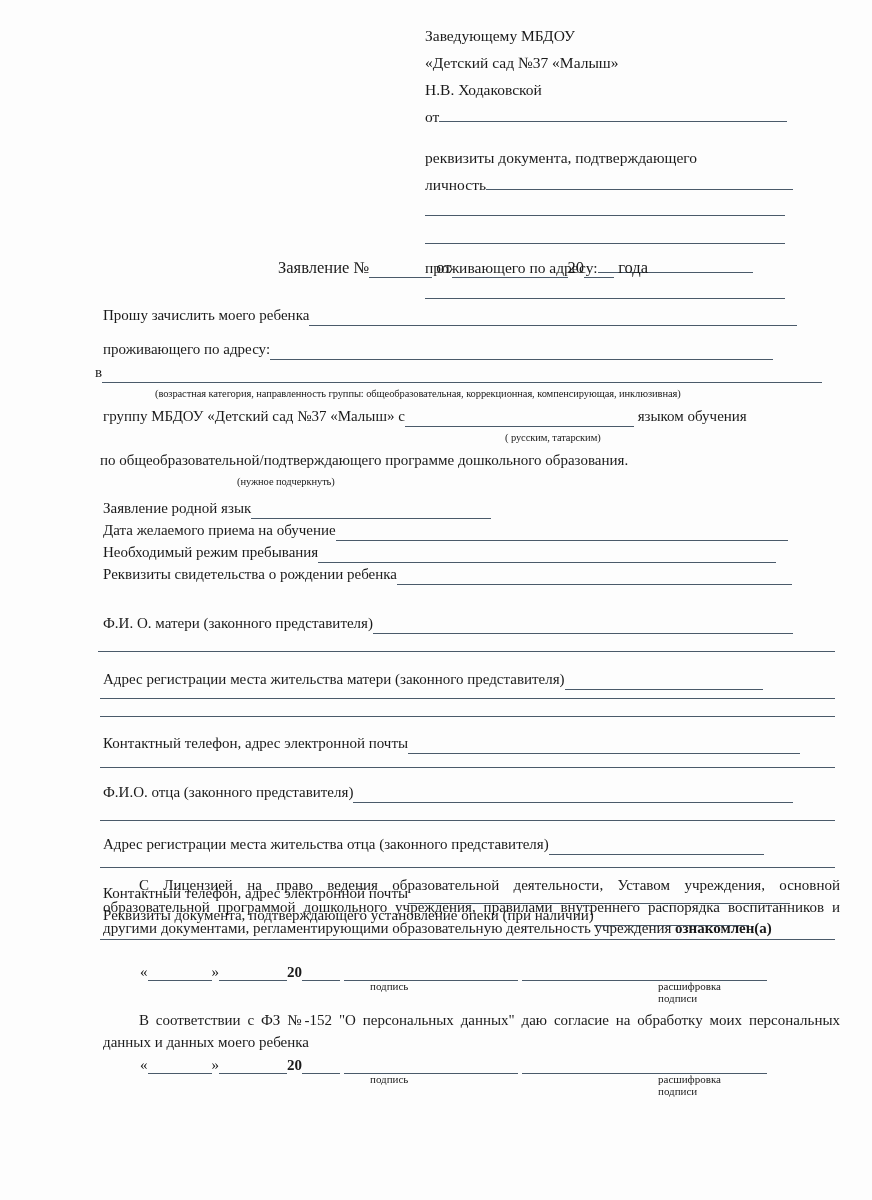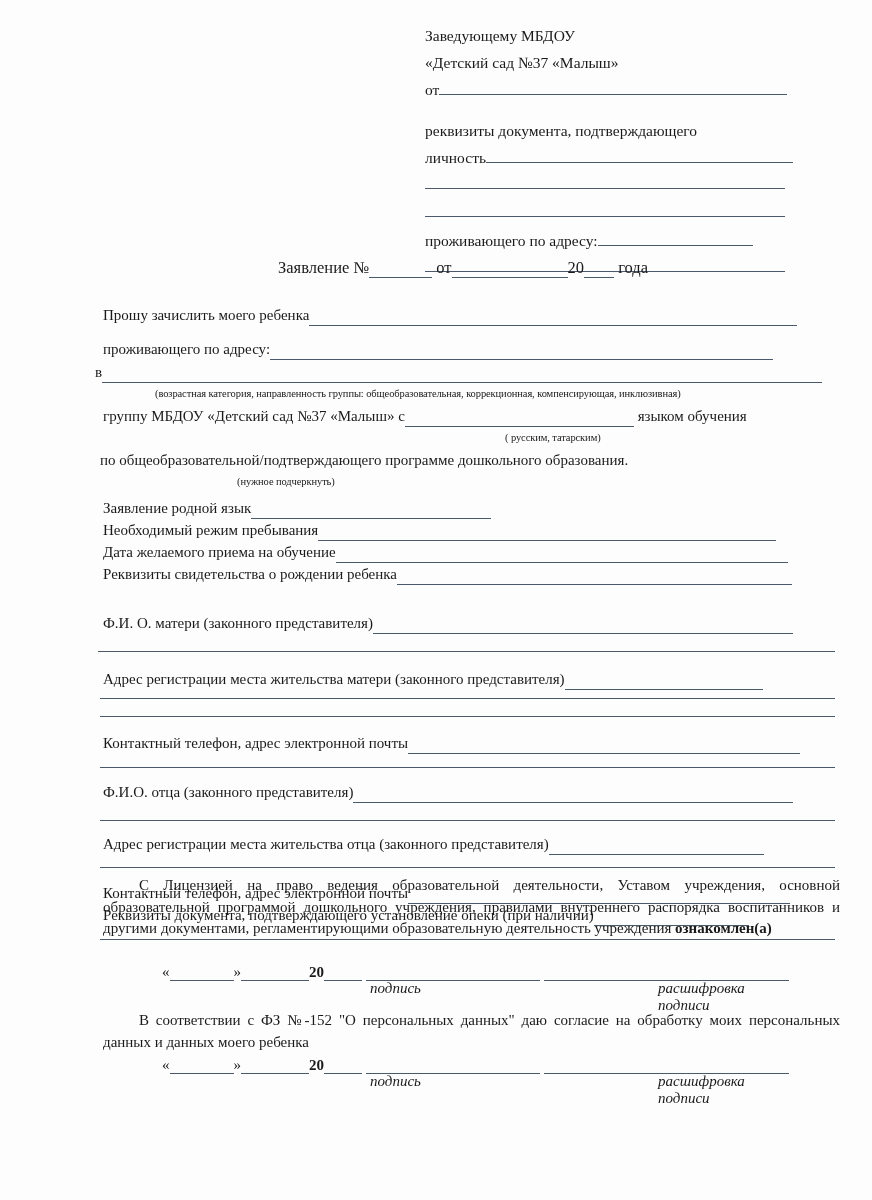--- a/index.html
+++ b/index.html
@@ -91,38 +91,37 @@
     font-size: 15px;
     line-height: 21.5px;
     text-align: justify;
   }
   .para-1 { left: 103px; top: 875px; }
   .para-2 { left: 103px; top: 1010px; }
   .sig-row {
     position: absolute;
     font-size: 15px;
     white-space: nowrap;
-    margin-left: 22px;
   }
   .sig-label {
     position: absolute;
-    font-size: 15px;
-    font-style: italic;
+    font-size: 11px;
   }
   b { font-weight: bold; }
 </style>
 </head>
 <body>
 
 <div class="page">
   <div class="doc">
 
     <div class="addressee">
       <div class="l">Заведующему МБДОУ</div>
       <div class="l">«Детский сад №37 «Малыш»</div>
+      <div class="l">Н.В. Ходаковской</div>
       <div class="l">
         <span>от</span><span class="fill" style="width:348px"></span>
       </div>
       <div style="height:14px"></div>
       <div class="l">реквизиты документа, подтверждающего</div>
       <div class="l">
         <span>личность</span><span class="fill" style="width:307px"></span>
       </div>
       <div class="full-line"></div>
       <div class="full-line" style="margin-top:10px"></div>
@@ -158,24 +157,24 @@
       </div>
       <div class="small" style="margin-left:402px">( русским, татарским)</div>
 
       <div class="row" style="margin-top:2px;margin-left:-3px">по общеобразовательной/подтверждающего программе дошкольного образования.</div>
       <div class="small" style="margin-left:134px">(нужное подчеркнуть)</div>
 
       <div class="row" style="margin-top:6px">
         <span>Заявление родной язык</span><span class="ln" style="width:240px"></span>
       </div>
       <div class="row" style="margin-top:1px">
+        <span>Дата желаемого приема на обучение</span><span class="ln" style="width:452px"></span>
+      </div>
+      <div class="row" style="margin-top:1px">
         <span>Необходимый режим пребывания</span><span class="ln" style="width:458px"></span>
-      </div>
-      <div class="row" style="margin-top:1px">
-        <span>Дата желаемого приема на обучение</span><span class="ln" style="width:452px"></span>
       </div>
       <div class="row" style="margin-top:1px">
         <span>Реквизиты свидетельства о рождении  ребенка</span><span class="ln" style="width:395px"></span>
       </div>
 
       <div class="row" style="margin-top:28px">
         <span>Ф.И. О. матери (законного представителя)</span><span class="ln" style="width:420px"></span>
       </div>
       <div class="ln-row" style="margin-top:17px;width:737px;margin-left:-5px"></div>
 

